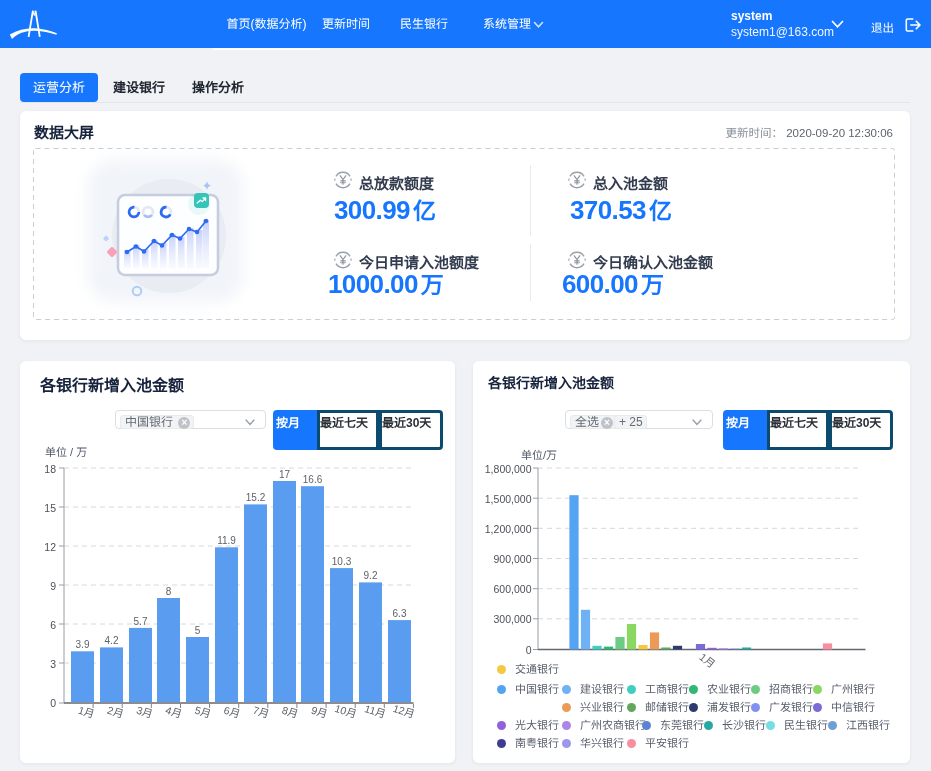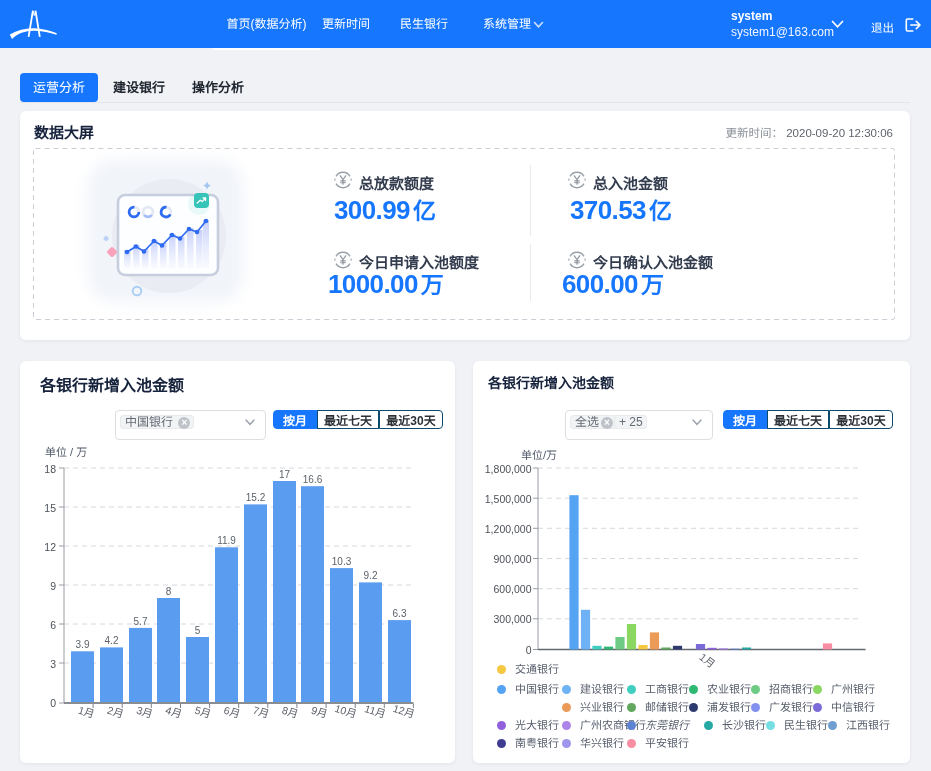--- a/index.html
+++ b/index.html
@@ -23,25 +23,25 @@
   .card1 { left:20px; top:111px; width:890px; height:229px; }
   .card2 { left:20px; top:361px; width:435px; height:402px; }
   .card3 { left:473px; top:361px; width:437px; height:402px; }
   .card-title { position:absolute; font-size:15px; font-weight:bold; color:#17233d; }
   .upd { position:absolute; top:124px; right:38px; font-size:11.5px; color:#8a8f99; }
   .upd b { color:#5e646c; font-weight:500; }
   .stat-label { position:absolute; font-size:15px; font-weight:600; color:#333c4e; }
   .stat-value { position:absolute; font-size:26px; font-weight:bold; color:#1677fe; letter-spacing:-0.6px; }
   .stat-value span.unit { font-size:23px; letter-spacing:0; margin-left:3px; }
   
-  .sel { position:absolute; top:410px; height:30px; background:#fff; border:1px solid #dcdee2; border-radius:4px; }
+  .sel { position:absolute; top:410px; height:19px; background:#fff; border:1px solid #dcdee2; border-radius:4px; }
   .tag { position:absolute; top:4px; height:14px; line-height:13px; background:#f2f3f5; border:1px solid #e8eaec; border-radius:3px; font-size:12px; color:#666c75; padding:0 3px 0 4px; white-space:nowrap; }
   .tag .x { display:inline-block; width:12px; height:12px; border-radius:50%; background:#bfc3c9; color:#fff; font-size:10px; font-weight:bold; line-height:11.5px; text-align:center; vertical-align:0.5px; margin-left:2px; }
   .btn-group { position:absolute; top:410px; height:22px; }
-  .bg-btn { position:absolute; top:0; height:19px; line-height:21px; text-align:center; font-size:12px; font-weight:bold; color:#2b3037; background:#fff; border:1px solid #0c4a6e; }
+  .bg-btn { position:absolute; top:0; height:40px; line-height:21px; font-size:12px; font-weight:bold; color:#2b3037; background:#fff; border:3px solid #0c4a6e; }
   .bg-on { background:#1677fe; color:#fff; border-color:#1677fe; font-weight:bold; }
   .unit-lbl { position:absolute; font-size:11px; color:#4e5766; }
   
   .lg { position:absolute; font-size:11px; color:#565d6b; height:10px; line-height:10px; white-space:nowrap; }
   .lg i { display:inline-block; width:9px; height:9px; border-radius:50%; margin-right:9px; vertical-align:-1px; }
 </style>
 </head>
 <body>
 
 <div class="nav">
@@ -372,20 +372,20 @@
 <div class="lg" style="left:751px;top:684px;"><i style="background:#6ecb83"></i>招商银行</div>
 <div class="lg" style="left:813px;top:684px;"><i style="background:#8ad762"></i>广州银行</div>
 <div class="lg" style="left:497px;top:664px;"><i style="background:#f5c842"></i>交通银行</div>
 <div class="lg" style="left:562px;top:702px;"><i style="background:#ec9a57"></i>兴业银行</div>
 <div class="lg" style="left:627px;top:702px;"><i style="background:#61a75d"></i>邮储银行</div>
 <div class="lg" style="left:689px;top:702px;"><i style="background:#2c3a6e"></i>浦发银行</div>
 <div class="lg" style="left:751px;top:702px;"><i style="background:#8291f0"></i>广发银行</div>
 <div class="lg" style="left:813px;top:702px;"><i style="background:#7b6bd9"></i>中信银行</div>
 <div class="lg" style="left:497px;top:720px;"><i style="background:#9160dd"></i>光大银行</div>
 <div class="lg" style="left:562px;top:720px;"><i style="background:#ad85e8"></i>广州农商银行</div>
-<div class="lg" style="left:627px;top:720px;font-style:italic;"><i style="background:#5c82d4"></i>东莞银行</div>
+<div class="lg" style="left:642px;top:720px;"><i style="background:#5c82d4"></i>东莞银行</div>
 <div class="lg" style="left:704px;top:720px;"><i style="background:#27a8a2"></i>长沙银行</div>
 <div class="lg" style="left:766px;top:720px;"><i style="background:#74dee2"></i>民生银行</div>
 <div class="lg" style="left:828px;top:720px;"><i style="background:#6e9ed2"></i>江西银行</div>
 <div class="lg" style="left:497px;top:738px;"><i style="background:#3d3c91"></i>南粤银行</div>
 <div class="lg" style="left:562px;top:738px;"><i style="background:#9e96ed"></i>华兴银行</div>
 <div class="lg" style="left:627px;top:738px;"><i style="background:#f78ea1"></i>平安银行</div>
 </div>
 
 </body></html>

